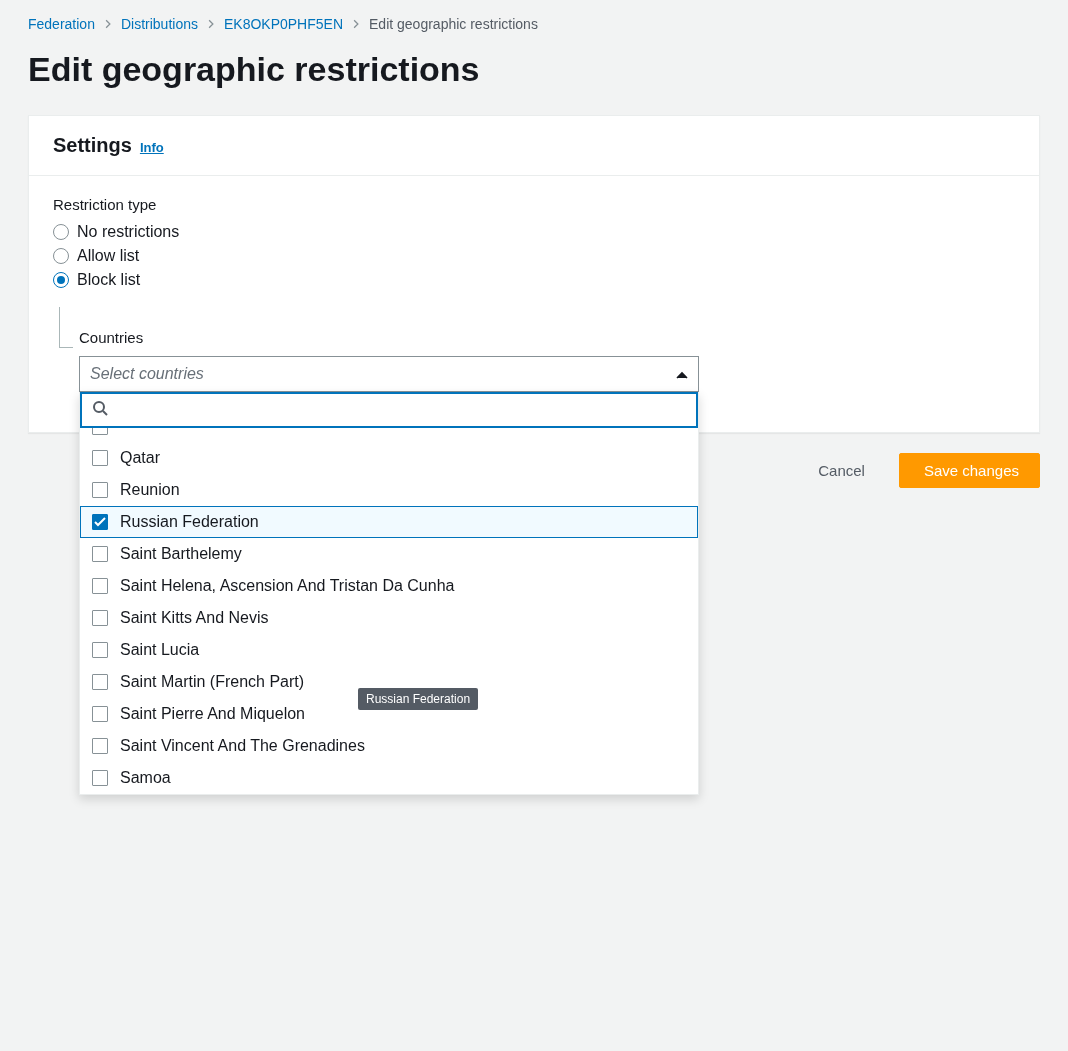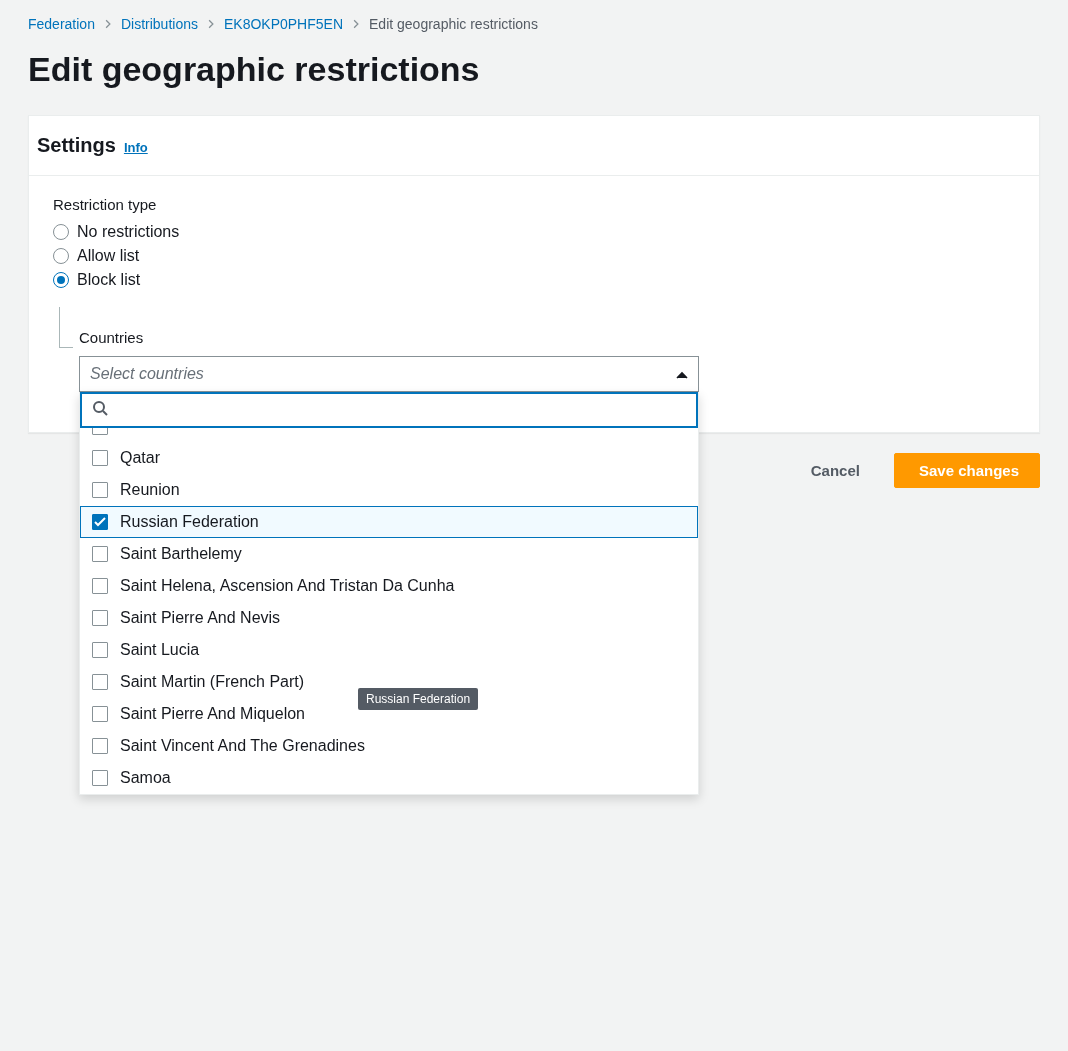--- a/index.html
+++ b/index.html
@@ -15,21 +15,21 @@
   .breadcrumb a { color: #0073bb; text-decoration:none; }
   .breadcrumb .sep { color:#879196; display:inline-flex; }
   .breadcrumb .current { color:#545b64; }
   h1 { font-size: 34px; font-weight:700; margin: 0 0 26px; color:#16191f; }
   .panel {
     background:#fff;
     border:1px solid #eaeded;
     box-shadow: 0 1px 1px rgba(0,0,0,0.05);
   }
   .panel-header {
-    padding: 18px 8px;
+    padding: 18px 24px;
     border-bottom:1px solid #eaeded;
     display:flex; align-items:baseline; gap:8px;
   }
   .panel-header h2 { font-size:20px; font-weight:700; margin:0; }
   .panel-header .info { color:#0073bb; font-size:13px; font-weight:600; }
   .panel-body { padding: 20px 24px 40px; }
   .field-label { font-size:15px; margin-bottom:10px; color:#16191f; }
   .radio-row { display:flex; align-items:center; gap:8px; margin:6px 0; }
   .radio-row label { font-size:16px; color:#16191f; cursor:pointer; }
   .radio-outer {
@@ -116,21 +116,21 @@
     position:absolute;
     background:#545b64; color:#fff;
     font-size:12px; padding:4px 8px;
     border-radius:2px;
     z-index:200;
     left: 358px; top: 688px;
     white-space:nowrap;
   }
 
   .actions { display:flex; justify-content:flex-end; gap:14px; margin-top:20px; }
-  .btn { font-size:15px; font-weight:700; padding:8px 20px; cursor:pointer; border-radius:2px; border:none; }
+  .btn { font-size:15px; font-weight:400; padding:8px 20px; cursor:pointer; border-radius:2px; border:none; }
   .btn-cancel { background:transparent; color:#545b64; }
   .btn-primary { background:#ff9900; color:#fff; border:1px solid #ff9900;padding-left:24px; }
 
   .cut-row { padding-top:0; height:14px; overflow:hidden; align-items:flex-end; }
 </style>
 </head>
 <body>
 
 <div class="page">
 
@@ -230,21 +230,21 @@
                   <div class="ms-row">
                     <span class="cb"></span>
                     <span>Saint Barthelemy</span>
                   </div>
                   <div class="ms-row">
                     <span class="cb"></span>
                     <span>Saint Helena, Ascension And Tristan Da Cunha</span>
                   </div>
                   <div class="ms-row">
                     <span class="cb"></span>
-                    <span>Saint Pierre And Nevis</span>
+                    <span>Saint Kitts And Nevis</span>
                   </div>
                   <div class="ms-row">
                     <span class="cb"></span>
                     <span>Saint Lucia</span>
                   </div>
                   <div class="ms-row">
                     <span class="cb"></span>
                     <span>Saint Martin (French Part)</span>
                   </div>
                   <div class="ms-row">

